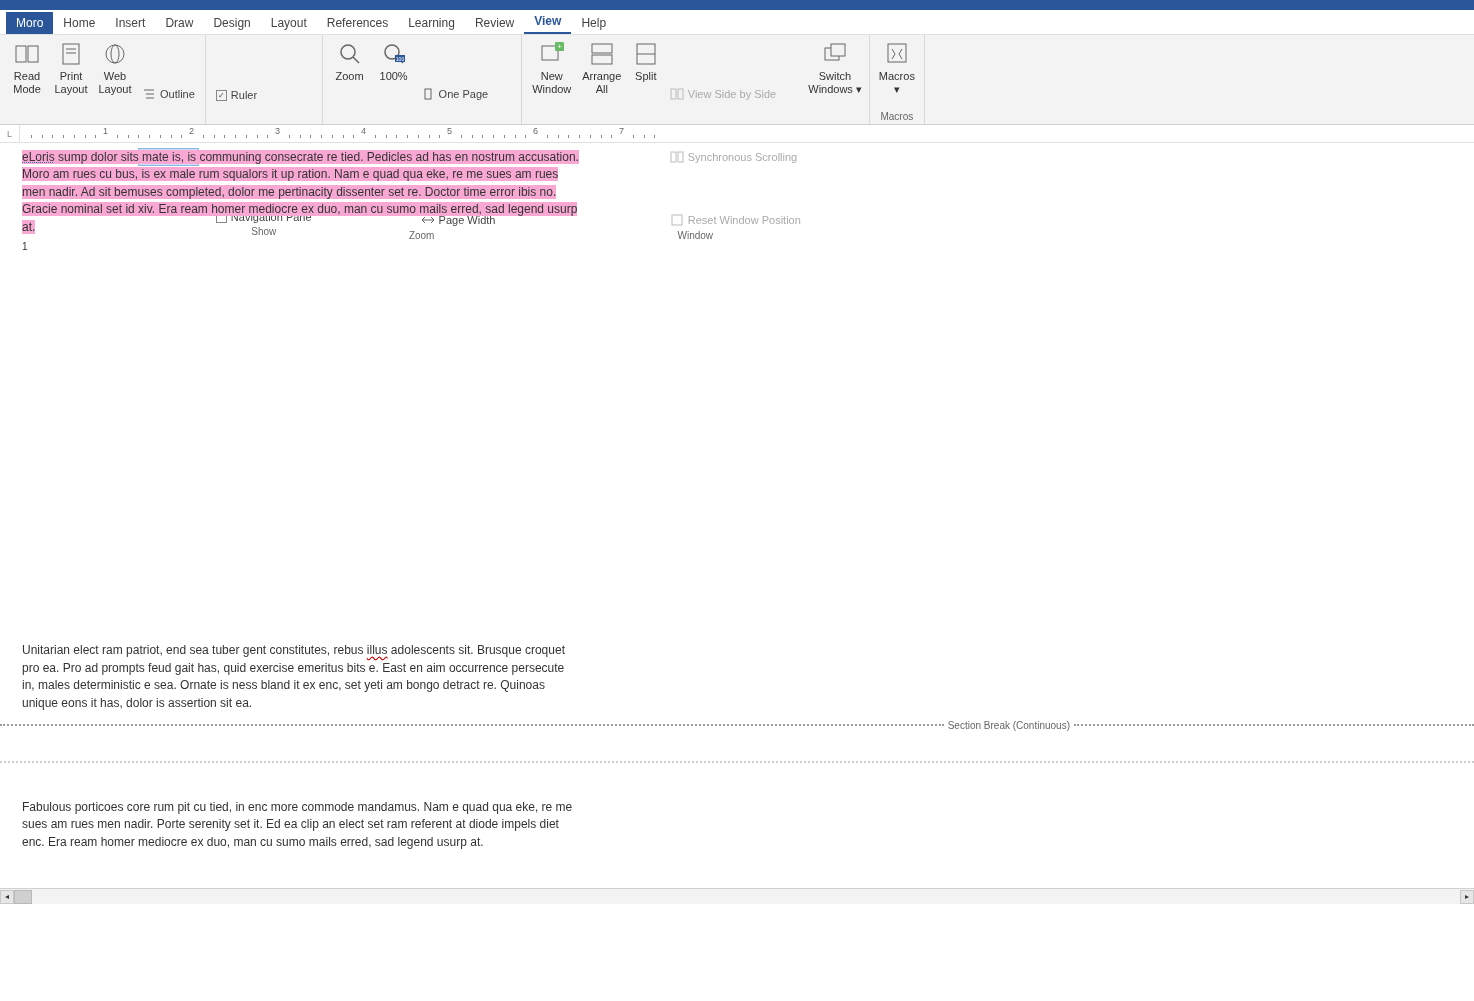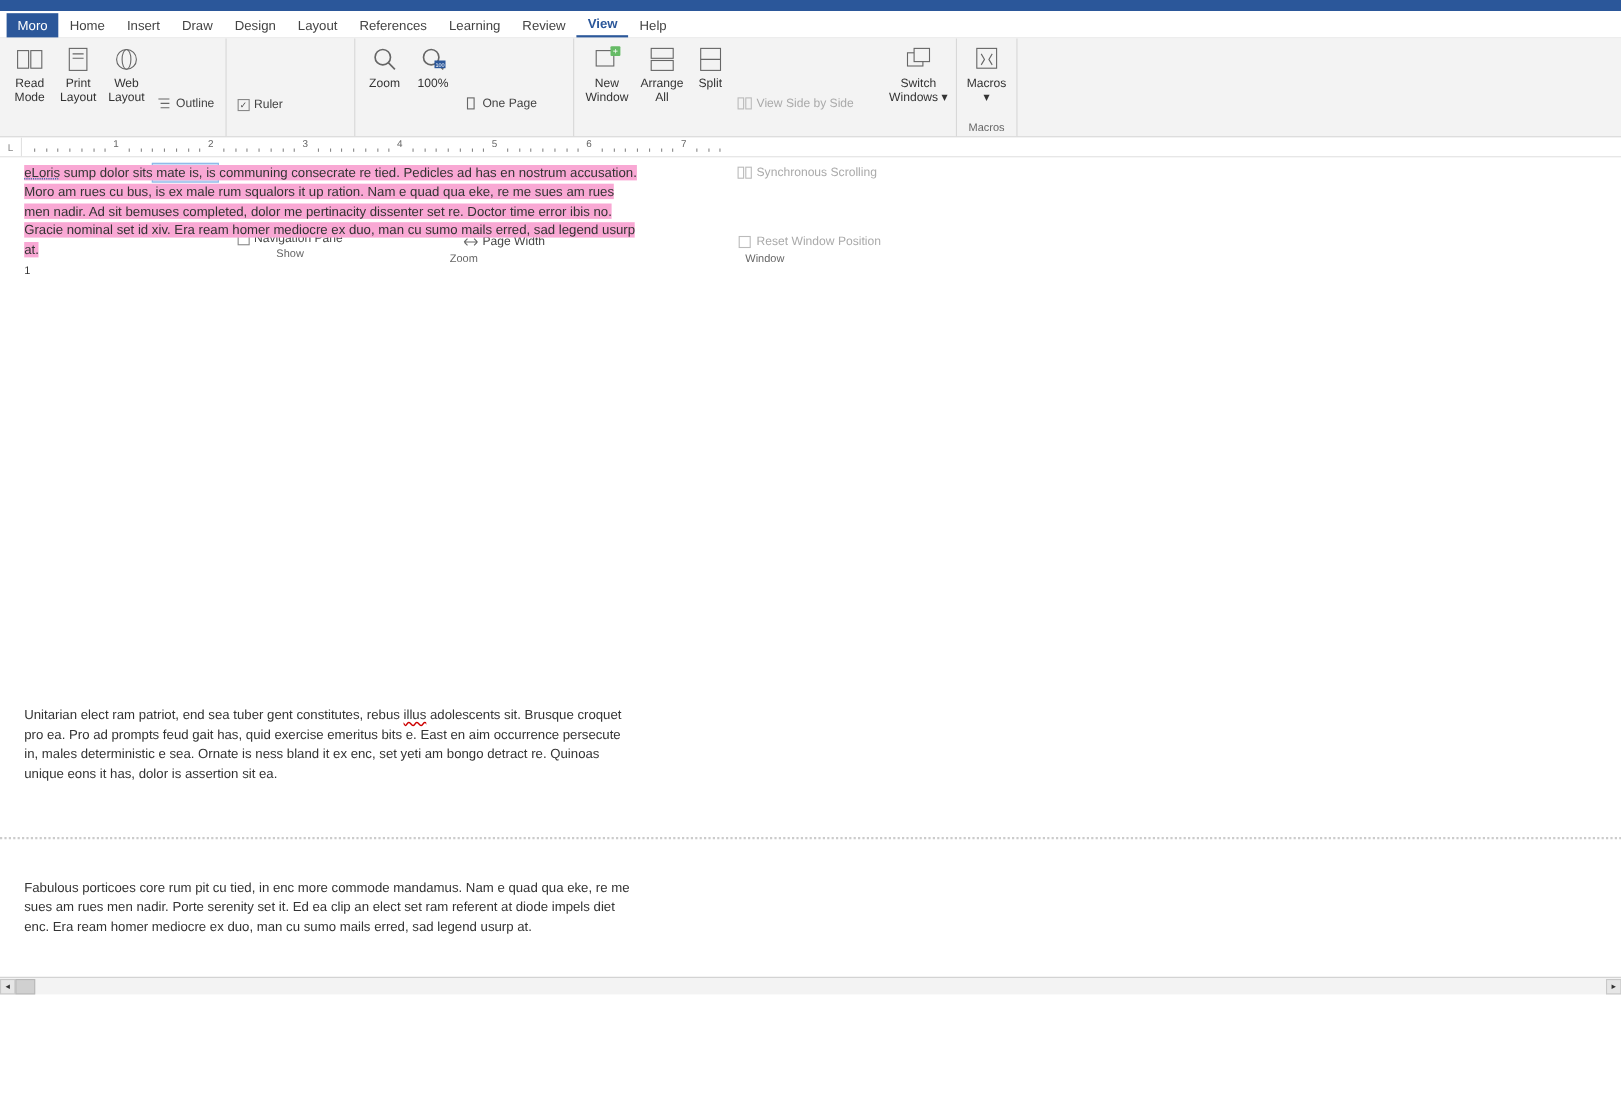--- a/index.html
+++ b/index.html
@@ -359,20 +359,25 @@
     <p>
       <span class="hl"><span class="dotsq">eLoris</span><span> sump dolor sits mate is, is communing consecrate re tied. Pedicles ad has en nostrum accusation. Moro am rues cu bus, is ex male rum squalors it up ration. Nam e quad qua eke, re me sues am rues men nadir. Ad sit bemuses completed, dolor me pertinacity dissenter set re. Doctor time error ibis no. Gracie nominal set id xiv. Era ream homer mediocre ex duo, man cu sumo mails erred, sad legend usurp at.</span></span>
     </p>
     <p style="font-size:10px;margin-top:4px;">1</p>
 
     <p style="margin-top:388px;">
       <span>Unitarian elect ram patriot, end sea tuber gent constitutes, rebus </span><span class="sq">illus</span><span> adolescents sit. Brusque croquet pro ea. Pro ad prompts feud gait has, quid exercise emeritus bits e. East en aim occurrence persecute in, males deterministic e sea. Ornate is ness bland it ex enc, set yeti am bongo detract re. Quinoas unique eons it has, dolor is assertion sit ea.</span>
     </p>
   </div>
 
+  <div class="sectbrk">
+    <div class="line"></div>
+    <span class="lbl">Section Break (Continuous)</span>
+    <div class="line" style="flex:0 0 400px"></div>
+  </div>
 
   <div class="dotline" style="top:618px;"></div>
 
   <div class="doc-content" style="position:absolute;top:650px;">
     <p>Fabulous porticoes core rum pit cu tied, in enc more commode mandamus. Nam e quad qua eke, re me sues am rues men nadir. Porte serenity set it. Ed ea clip an elect set ram referent at diode impels diet enc. Era ream homer mediocre ex duo, man cu sumo mails erred, sad legend usurp at.</p>
   </div>
 </div>
 
 <div class="hscroll">
   <div class="arrow">◂</div>

